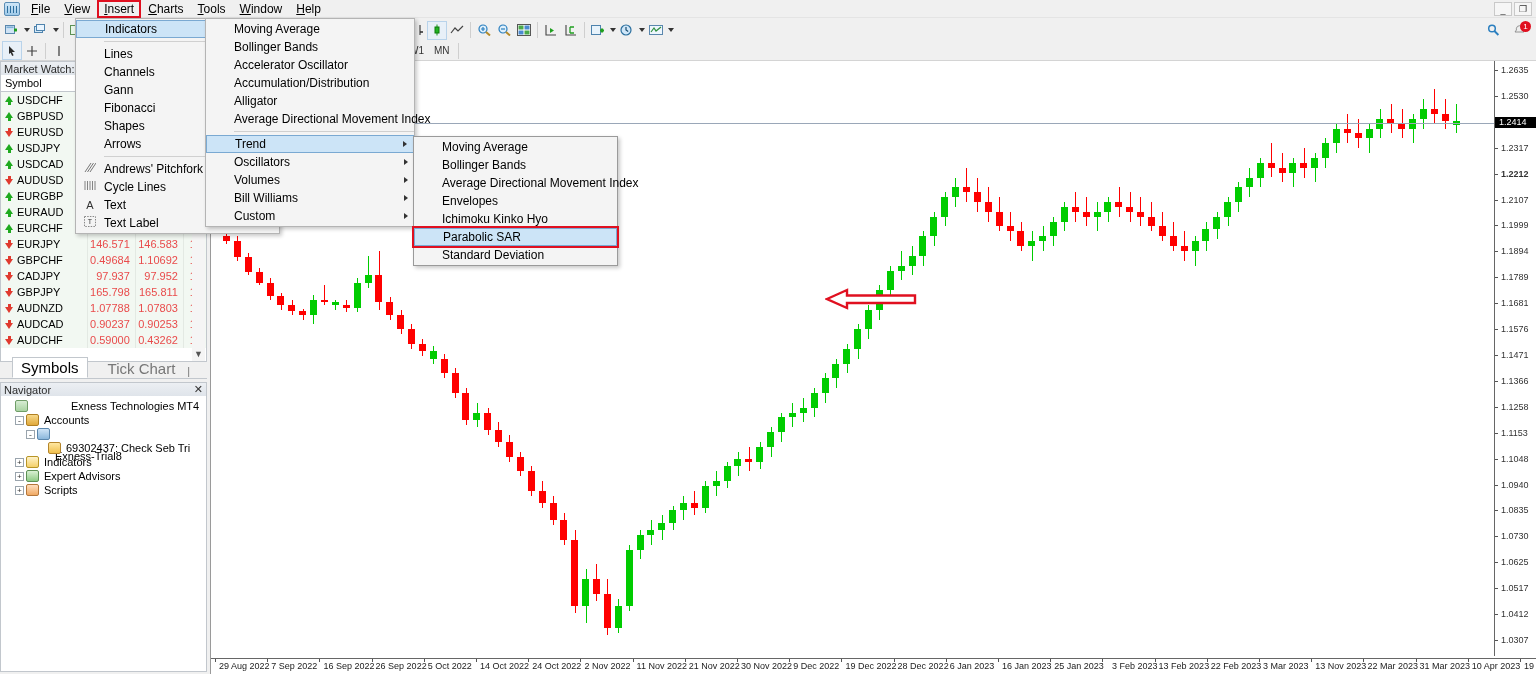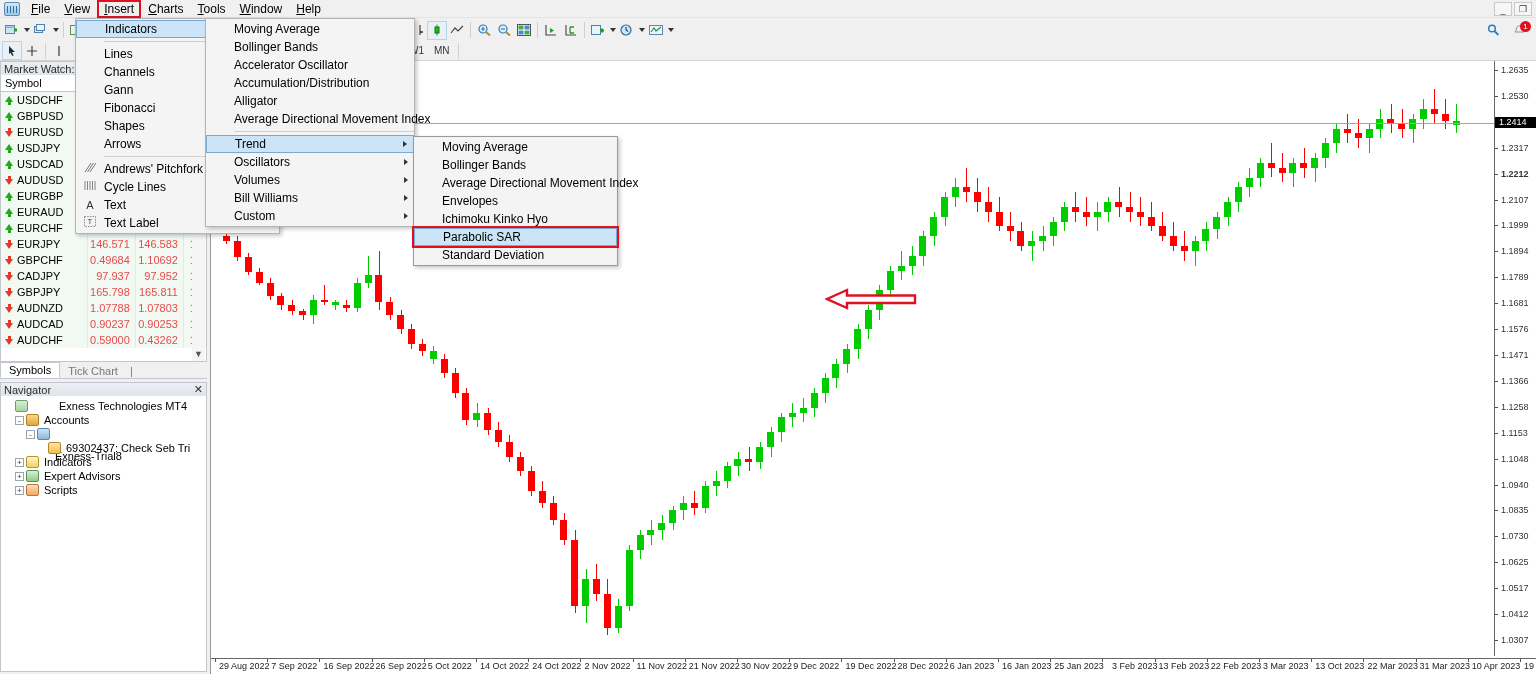--- a/index.html
+++ b/index.html
@@ -114,21 +114,21 @@
   }
   .mw-scroll .thumb { position: absolute; top: 70px; left: 0; width: 13px; height: 26px; background: #cdcdcd; }
   .mw-scroll .down {
     position: absolute; bottom: 0; left: 0; width: 13px; height: 14px; display:flex;
     align-items:center; justify-content:center; font-size:9px; color:#555;
   }
   .mw-tabs {
     position: absolute; top: 301px; left: 0; width: 207px; height: 17px;
     display: flex; align-items: flex-end; border-bottom: 1px solid #c2c7cd; background: #f0f0f0;
   }
-  .mw-tab { font-size: 11px; padding: 1px 8px; color: #777; }
+  .mw-tab { font-size: 15px; padding: 1px 8px; color: #777; margin-left: 12px; }
   .mw-tab.sel {
     background: #fff; border: 1px solid #c2c7cd; border-bottom: 1px solid #fff;
     color: #000; font-weight: normal;
   }
 
   
   .nav-wrap { position: absolute; top: 321px; left: 0; width: 207px; height: 290px; }
   .nav-body {
     border: 1px solid #c2c7cd; border-top: none; background: #fff;
     height: 276px; padding: 3px 0 0 3px; font-size: 11px; overflow: hidden;
@@ -543,21 +543,21 @@
     <div class="nav-wrap">
       <div class="panel-title">
         <span>Navigator</span>
         <span class="x">✕</span>
       </div>
       <div class="nav-body">
         <div id="nav-rows">
             <div class="nav-row" style="padding-left: 0px;">
               <div class="nav-spacer"></div>
               <div class="nico nico-root"></div>
-              <span style="margin-left: 3px; padding-left: 26px;">Exness Technologies MT4</span>
+              <span style="margin-left: 15px; padding-left: 26px;">Exness Technologies MT4</span>
             </div>
             <div class="nav-row" style="padding-left: 11px;">
               <div class="nav-exp">-</div>
               <div class="nico nico-acct"></div>
               <span style="margin-left: 3px;">Accounts</span>
             </div>
             <div class="nav-row" style="padding-left: 22px;">
               <div class="nav-exp">-</div>
               <div class="nico nico-srv"></div>
               <span style="margin-left: 3px; margin-top: 44px;">Exness-Trial8</span>
@@ -952,21 +952,21 @@
           <div class="tk" style="left: 843.2px;">25 Jan 2023</div>
           <div class="tdash" style="left: 891.4px;"></div>
           <div class="tk" style="left: 853px; margin-left: 48px;">3 Feb 2023</div>
           <div class="tdash" style="left: 943.6px;"></div>
           <div class="tk" style="left: 947.6px;">13 Feb 2023</div>
           <div class="tdash" style="left: 995.8px;"></div>
           <div class="tk" style="left: 999.8px;">22 Feb 2023</div>
           <div class="tdash" style="left: 1048px;"></div>
           <div class="tk" style="left: 1052px;">3 Mar 2023</div>
           <div class="tdash" style="left: 1100.2px;"></div>
-          <div class="tk" style="left: 1104.2px;">13 Oct 2023</div>
+          <div class="tk" style="left: 1104.2px;">13 Nov 2023</div>
           <div class="tdash" style="left: 1152.4px;"></div>
           <div class="tk" style="left: 1156.4px;">22 Mar 2023</div>
           <div class="tdash" style="left: 1204.6px;"></div>
           <div class="tk" style="left: 1208.6px;">31 Mar 2023</div>
           <div class="tdash" style="left: 1256.8px;"></div>
           <div class="tk" style="left: 1260.8px;">10 Apr 2023</div>
           <div class="tdash" style="left: 1309px;"></div>
           <div class="tk" style="left: 1313px;">19 Apr 20</div>
         </div>
     </div>

